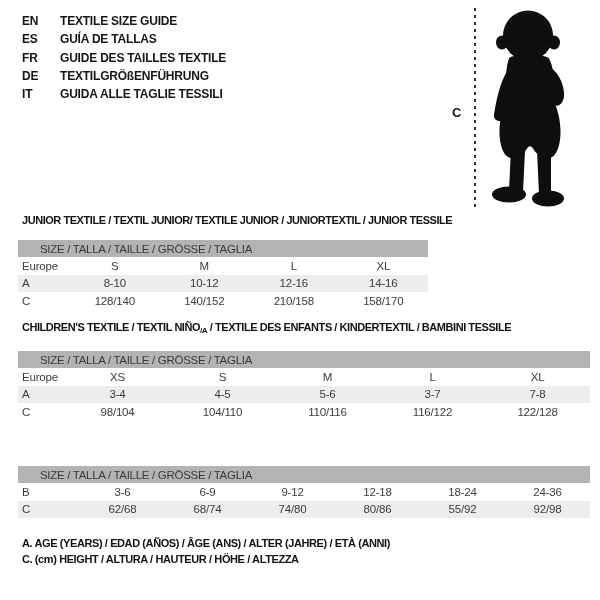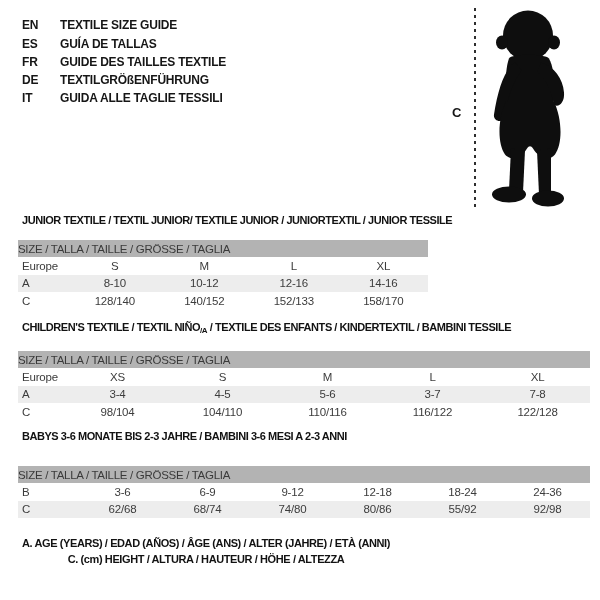--- a/index.html
+++ b/index.html
@@ -4,21 +4,21 @@
 <style>
   * { margin:0; padding:0; box-sizing:border-box; }
   html,body { background:#ffffff; }
   .canvas {
     position:relative; width:600px; height:600px; background:#ffffff;
     font-family:"Liberation Sans", sans-serif; overflow:hidden; color:#1a1a1a;
   }
 
   
   .lang-list { position:absolute; left:22px; top:14px; }
-  .lang-row { display:flex; height:18.3px; align-items:flex-end;
+  .lang-row { display:flex; height:18.3px; align-items:flex-start;
     font-weight:bold; font-size:12px; letter-spacing:-0.2px; color:#161616; }
   .lang-code { width:38px; }
   .lang-label { white-space:nowrap; }
 
   
   .measure-line { position:absolute; left:474px; top:8px; width:2px; height:199px;
     background:repeating-linear-gradient(to bottom,#2e2e2e 0 3px,transparent 3px 7px); }
   .measure-label { position:absolute; left:452px; top:105px;
     font-weight:bold; font-size:13px; color:#161616; }
   .baby-svg { position:absolute; left:481px; top:6px; }
@@ -26,42 +26,42 @@
   
   .tsec { position:absolute; left:18px; }
   .t1 { top:213px; width:410px; }
   .t2 { top:320px; width:572px; }
   .t3 { top:428px; width:572px; }
   .ttitle { position:absolute; left:4px; top:0; white-space:nowrap;
     font-weight:bold; font-size:11px; letter-spacing:-0.45px; color:#121212; line-height:14px; }
   .ttitle .sub { font-size:8px; vertical-align:-2px; }
   .ttitle2 { line-height:16.5px; }
   .size-bar { position:absolute; left:0; width:100%; height:17px; background:#b3b3b3;
-    display:flex; align-items:center; padding-left:0;
+    display:flex; align-items:center; padding-left:22px;
     font-size:11.5px; color:#3a3a3a; letter-spacing:-0.3px; }
   .t1 .size-bar { top:27px; }
   .t2 .size-bar { top:31px; }
   .t3 .size-bar { top:38px; }
   .rows { position:absolute; left:0; width:100%; }
   .t1 .rows { top:44px; }
   .t2 .rows { top:48px; }
   .t3 .rows { top:55px; }
   .trow { display:flex; align-items:center; height:17.5px;
     font-size:11.5px; color:#3c3c3c; letter-spacing:-0.2px;justify-content:flex-end; }
   .trow.alt { background:#ededed; }
   .lbl { padding-left:4px; }
   .t1 .lbl { width:52px; }
   .t2 .lbl { width:47px; }
   .t3 .lbl { width:62px; }
   .cell { flex:1; text-align:center; }
 
   
   .footnotes { position:absolute; left:22px; top:537px; }
   .fnote { height:15.9px; white-space:nowrap; font-weight:bold; font-size:11px;
-    letter-spacing:-0.4px; color:#121212;text-align:center; }
+    letter-spacing:-0.4px; color:#121212; }
 </style>
 </head>
 <body>
 
 <div class="canvas">
 
   <div class="lang-list">
     <div class="lang-row">
       <span class="lang-code">EN</span>
       <span class="lang-label">TEXTILE SIZE GUIDE</span>
@@ -117,21 +117,21 @@
         <span class="lbl">A</span>
         <span class="cell">8-10</span>
         <span class="cell">10-12</span>
         <span class="cell">12-16</span>
         <span class="cell">14-16</span>
       </div>
       <div class="trow">
         <span class="lbl">C</span>
         <span class="cell">128/140</span>
         <span class="cell">140/152</span>
-        <span class="cell">152/133</span>
+        <span class="cell">210/158</span>
         <span class="cell">158/170</span>
       </div>
     </div>
   </div>
 
   <div class="tsec t2">
     <div class="ttitle">
       <span>CHILDREN'S TEXTILE / TEXTIL NIÑO</span><span class="sub">/A</span><span> / TEXTILE DES ENFANTS / KINDERTEXTIL / BAMBINI TESSILE</span>
     </div>
     <div class="size-bar">SIZE / TALLA / TAILLE / GRÖSSE / TAGLIA</div>
@@ -158,21 +158,20 @@
         <span class="cell">104/110</span>
         <span class="cell">110/116</span>
         <span class="cell">116/122</span>
         <span class="cell">122/128</span>
       </div>
     </div>
   </div>
 
   <div class="tsec t3">
     <div class="ttitle ttitle2">
-      <div>BABYS 3-6 MONATE BIS 2-3 JAHRE / BAMBINI 3-6 MESI A 2-3 ANNI</div>
     </div>
     <div class="size-bar">SIZE / TALLA / TAILLE / GRÖSSE / TAGLIA</div>
     <div class="rows">
       <div class="trow">
         <span class="lbl">B</span>
         <span class="cell">3-6</span>
         <span class="cell">6-9</span>
         <span class="cell">9-12</span>
         <span class="cell">12-18</span>
         <span class="cell">18-24</span>

